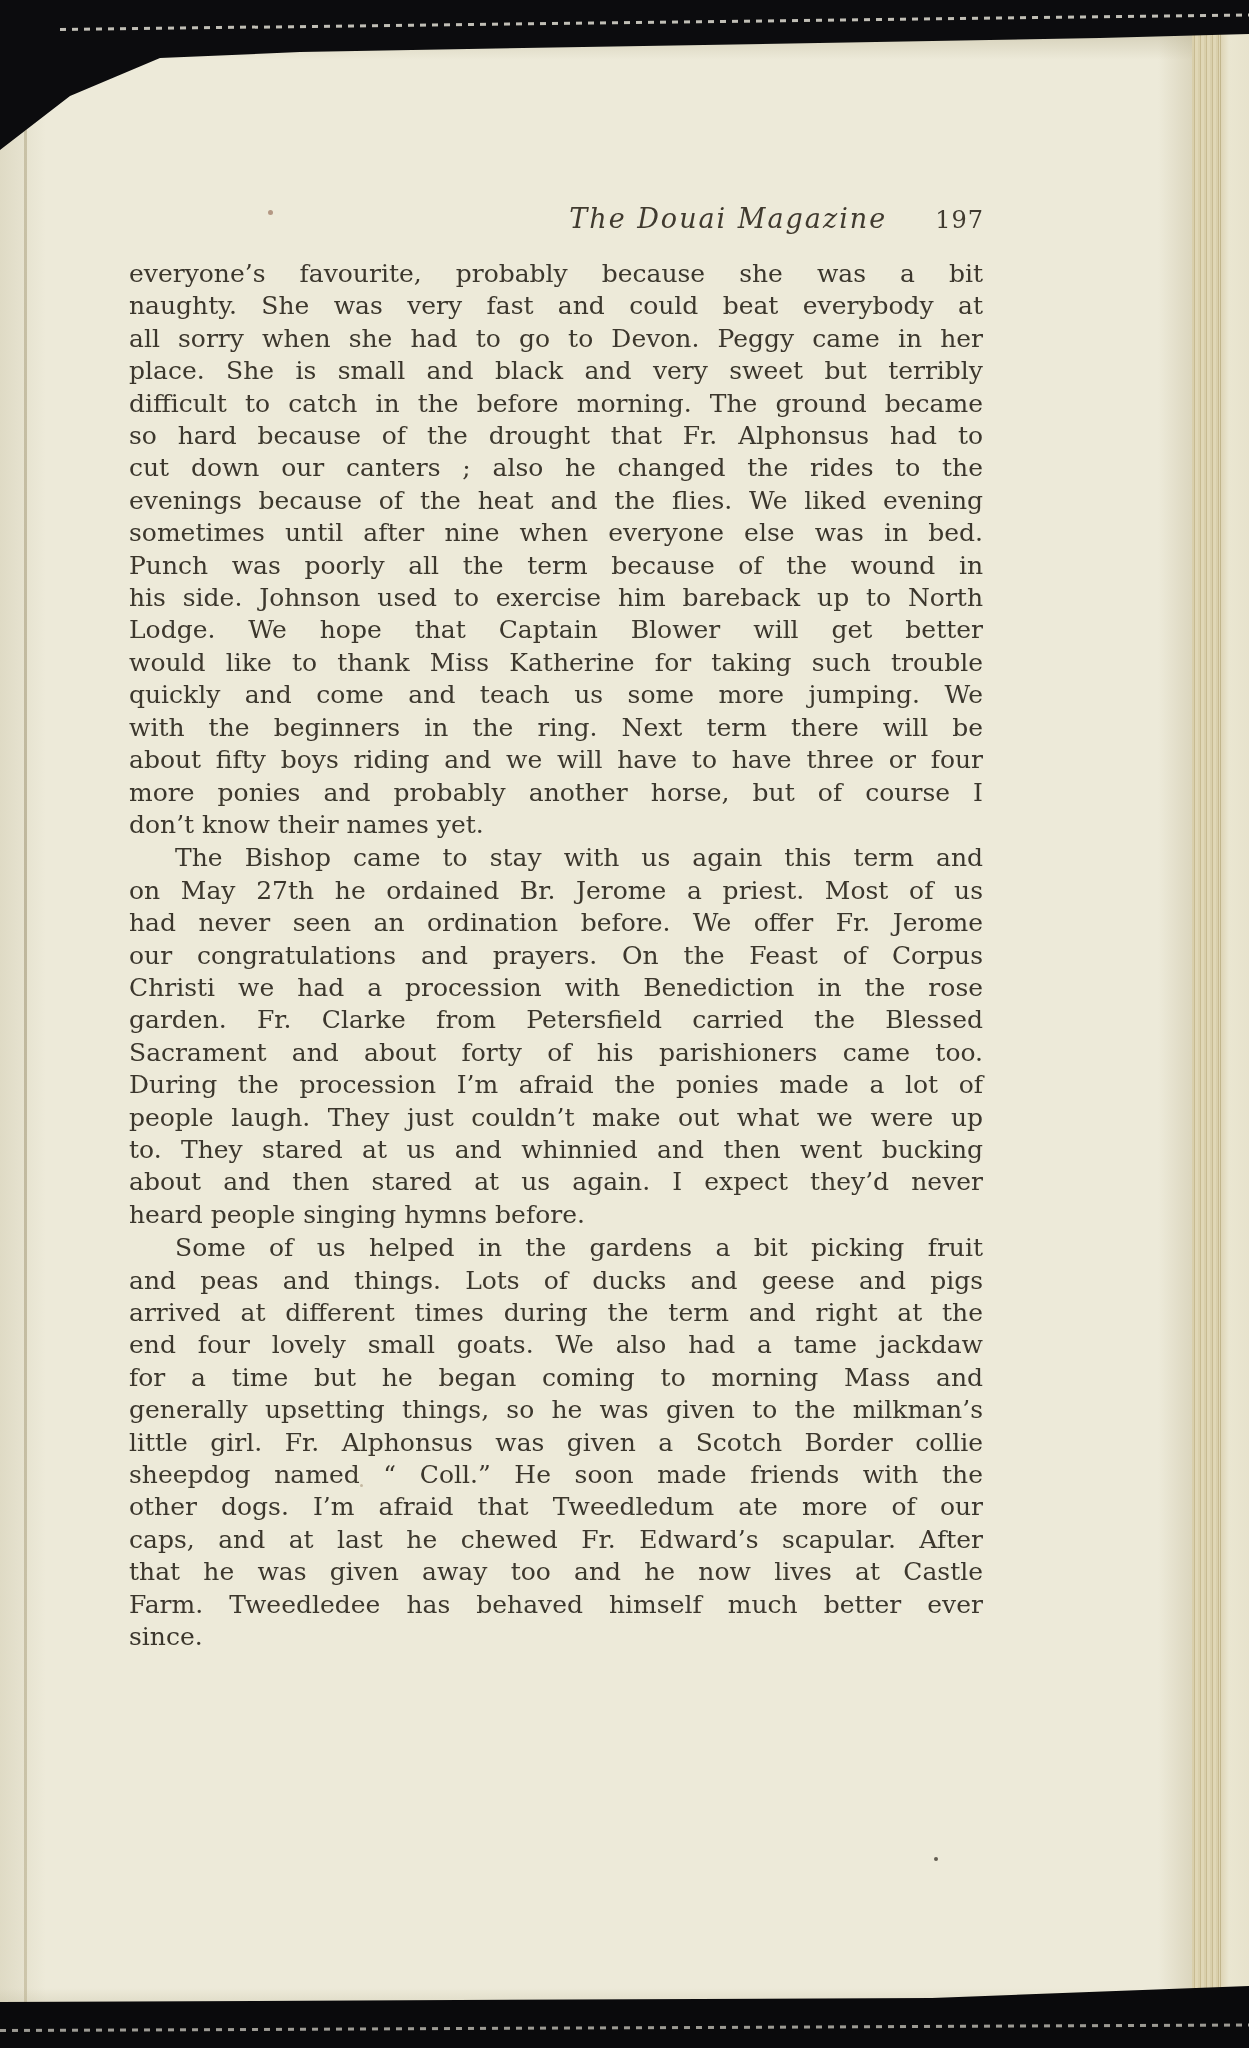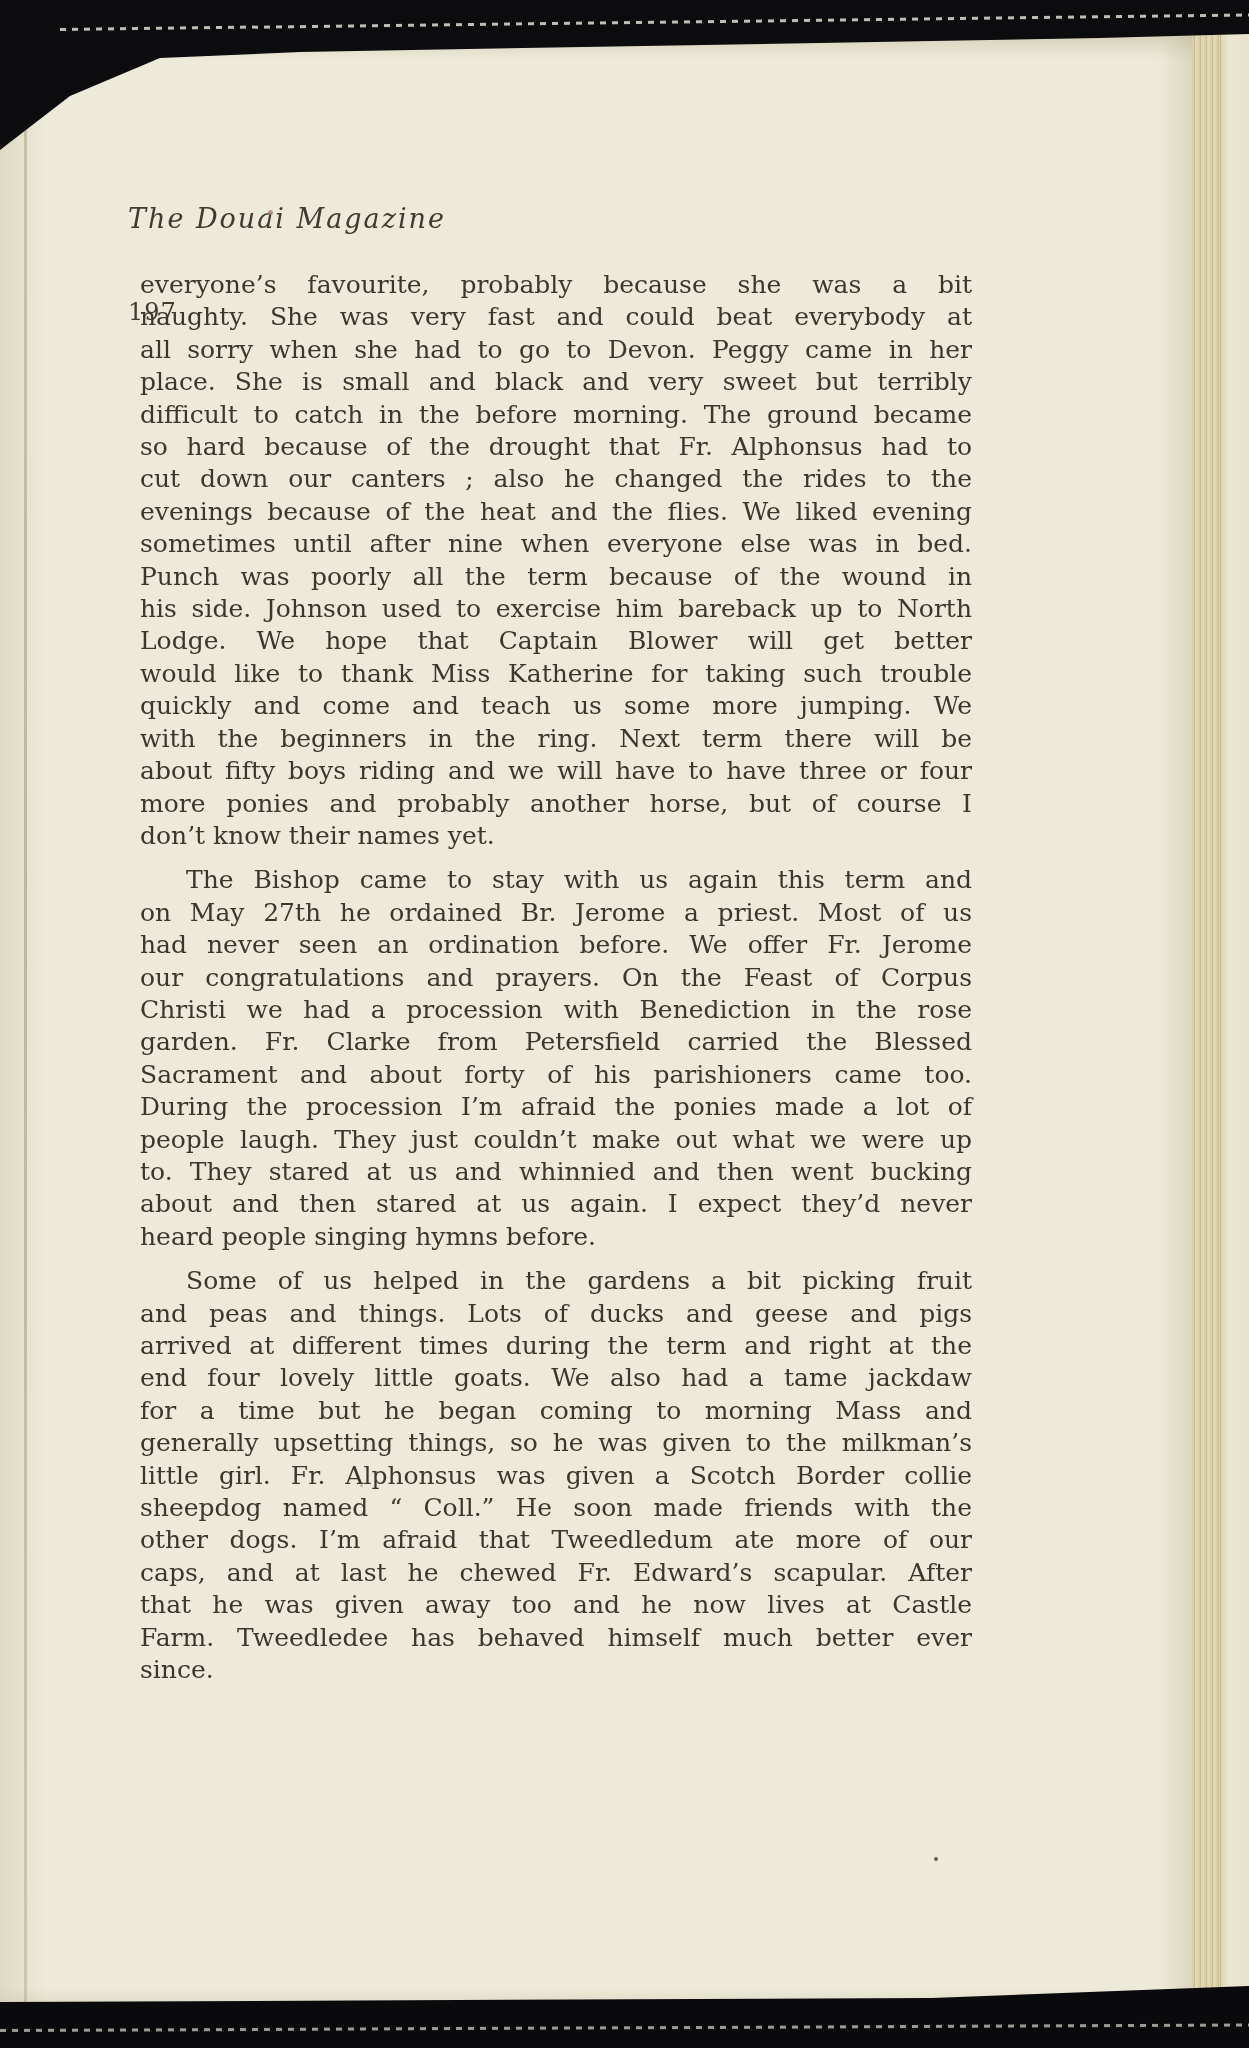--- a/index.html
+++ b/index.html
@@ -83,44 +83,43 @@
   .stitch-bottom { left: 0; top: 2029px; transform: rotate(-0.25deg); opacity:.8; }
 
   
   .running-head {
     position: absolute;
     left: 128px; top: 203px;
     width: 856px;
     display: flex;
     justify-content: flex-end;
     align-items: baseline;
-    gap: 64px;
+    gap: 48px;
     color: #403a2f;
-    flex-direction: column;
   }
   .running-head .title {
     font-style: italic;
     font-size: 27px;
     letter-spacing: 2px;
   }
   .running-head .folio {
     font-size: 24px;
     letter-spacing: 1px;
   }
 
   
   .page-body {
     position: absolute;
     left: 128px; top: 257px;
     width: 856px;
     color: #3c372d;
     font-size: 25px;
     line-height: 32.4px;
   }
-  .paragraph { margin: 12px; }
+  .paragraph { margin: 1px; }
   .line {
     text-align: justify;
     text-align-last: justify;
   }
   .line.last { text-align-last: left; }
   .paragraph.indent .line:first-child { padding-left: 46px; }
 
   
   .speck { position: absolute; border-radius: 50%; }
   .speck-1 { left: 268px; top: 210px; width: 5px; height: 5px; background: #a5836e; opacity: .8; }
@@ -176,21 +175,21 @@
         <div class="line">During the procession I’m afraid the ponies made a lot of</div>
         <div class="line">people laugh.  They just couldn’t make out what we were up</div>
         <div class="line">to.  They stared at us and whinnied and then went bucking</div>
         <div class="line">about and then stared at us again.  I expect they’d never</div>
         <div class="line last">heard people singing hymns before.</div>
       </div>
       <div class="paragraph indent">
         <div class="line">Some of us helped in the gardens a bit picking fruit</div>
         <div class="line">and peas and things.  Lots of ducks and geese and pigs</div>
         <div class="line">arrived at different times during the term and right at the</div>
-        <div class="line">end four lovely little goats.  We also had a tame jackdaw</div>
+        <div class="line">end four lovely small goats.  We also had a tame jackdaw</div>
         <div class="line">for a time but he began coming to morning Mass and</div>
         <div class="line">generally upsetting things, so he was given to the milkman’s</div>
         <div class="line">little girl.  Fr. Alphonsus was given a Scotch Border collie</div>
         <div class="line">sheepdog named “ Coll.”  He soon made friends with the</div>
         <div class="line">other dogs.  I’m afraid that Tweedledum ate more of our</div>
         <div class="line">caps, and at last he chewed Fr. Edward’s scapular.  After</div>
         <div class="line">that he was given away too and he now lives at Castle</div>
         <div class="line">Farm.  Tweedledee has behaved himself much better ever</div>
         <div class="line last">since.</div>
       </div>

